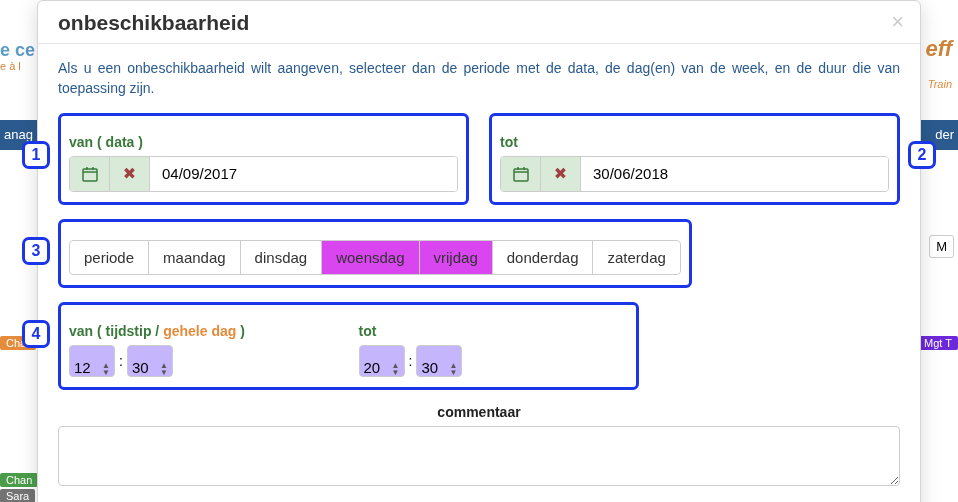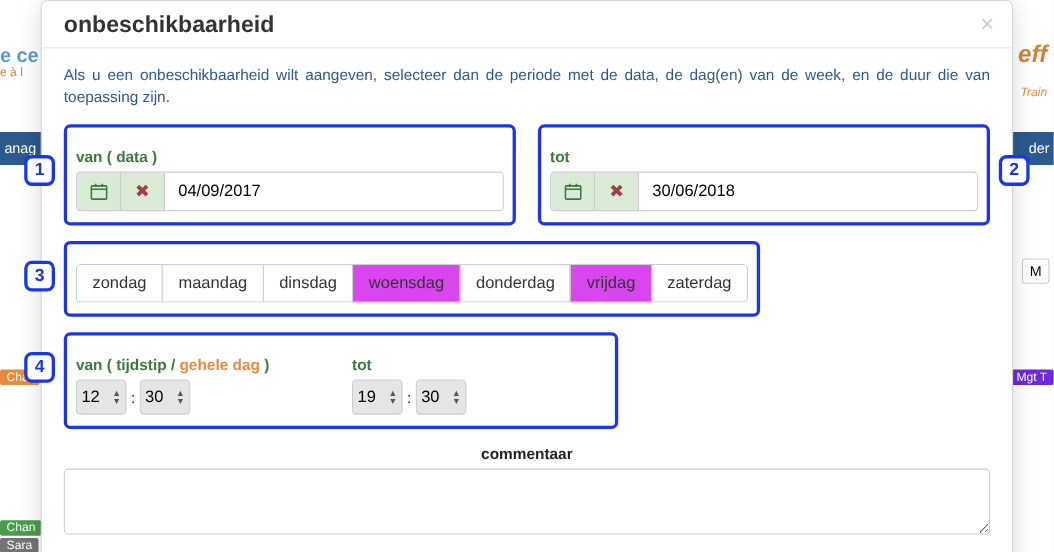--- a/index.html
+++ b/index.html
@@ -167,23 +167,23 @@
   .time-col { flex:1; }
   .spinner-group { display:flex; align-items:center; gap:4px;}
   .spinner {
     width: 46px;
     height: 32px;
     border: 1px solid #ccc;
     border-radius: 4px;
     padding: 0 4px;
     font-size: 15px;
     display:flex;
-    align-items:center;
+    align-items:flex-end;
     justify-content:space-between;
-    background:#e5e5e5;
+    background:#c4b5fd;
   }
   .spinner .arrows {
     display:flex;
     flex-direction:column;
     font-size:8px;
     line-height:7px;
     color:#555;
     cursor:pointer;
   }
   .comment-area {
@@ -287,35 +287,35 @@
         </div>
       </div>
     </div>
   </div>
 
   
   <div class="row" style="margin-bottom:14px">
     <div class="callout" style="left:-36px;top:18px">3</div>
     <div class="highlight-box" style="display:inline-block">
       <div class="day-buttons" id="day-buttons">
-          <button class="day-btn">zondag</button>
+          <button class="day-btn">periode</button>
           <button class="day-btn">maandag</button>
           <button class="day-btn">dinsdag</button>
           <button class="day-btn active">woensdag</button>
+          <button class="day-btn active">vrijdag</button>
           <button class="day-btn">donderdag</button>
-          <button class="day-btn active">vrijdag</button>
           <button class="day-btn">zaterdag</button>
         </div>
     </div>
   </div>
 
   
   <div class="row" style="margin-bottom:14px">
     <div class="callout" style="left:-36px;top:18px">4</div>
-    <div class="highlight-box" style="width:504px">
+    <div class="highlight-box" style="width:581px">
       <div class="time-row">
         <div class="time-col">
           <span class="label">
             <span>van ( </span><span>tijdstip</span><span> / </span><span class="orange">gehele dag</span><span> )</span>
           </span>
           <div class="spinner-group">
             <div class="spinner">
                 <span>12</span>
                 <span class="arrows">▲<br>▼</span>
               </div>
@@ -323,21 +323,21 @@
             <div class="spinner">
                 <span>30</span>
                 <span class="arrows">▲<br>▼</span>
               </div>
           </div>
         </div>
         <div class="time-col">
           <span class="label">tot</span>
           <div class="spinner-group">
             <div class="spinner">
-                <span>19</span>
+                <span>20</span>
                 <span class="arrows">▲<br>▼</span>
               </div>
             <span>:</span>
             <div class="spinner">
                 <span>30</span>
                 <span class="arrows">▲<br>▼</span>
               </div>
           </div>
         </div>
       </div>

